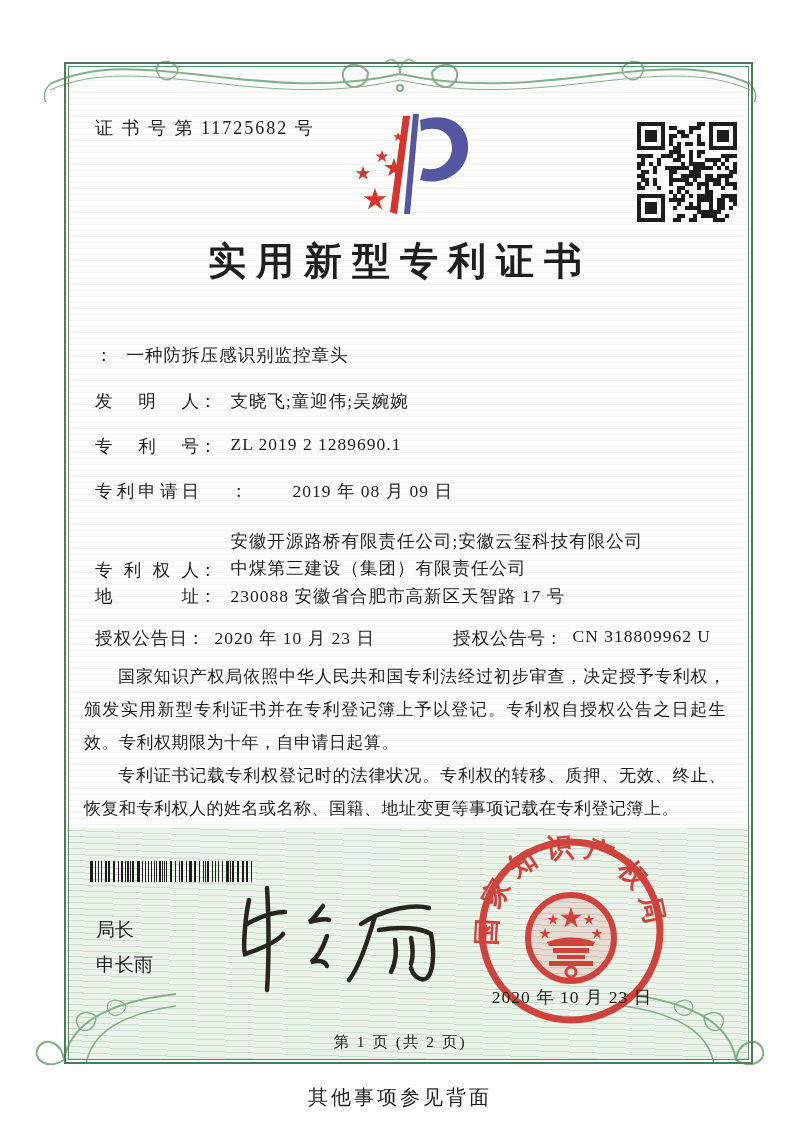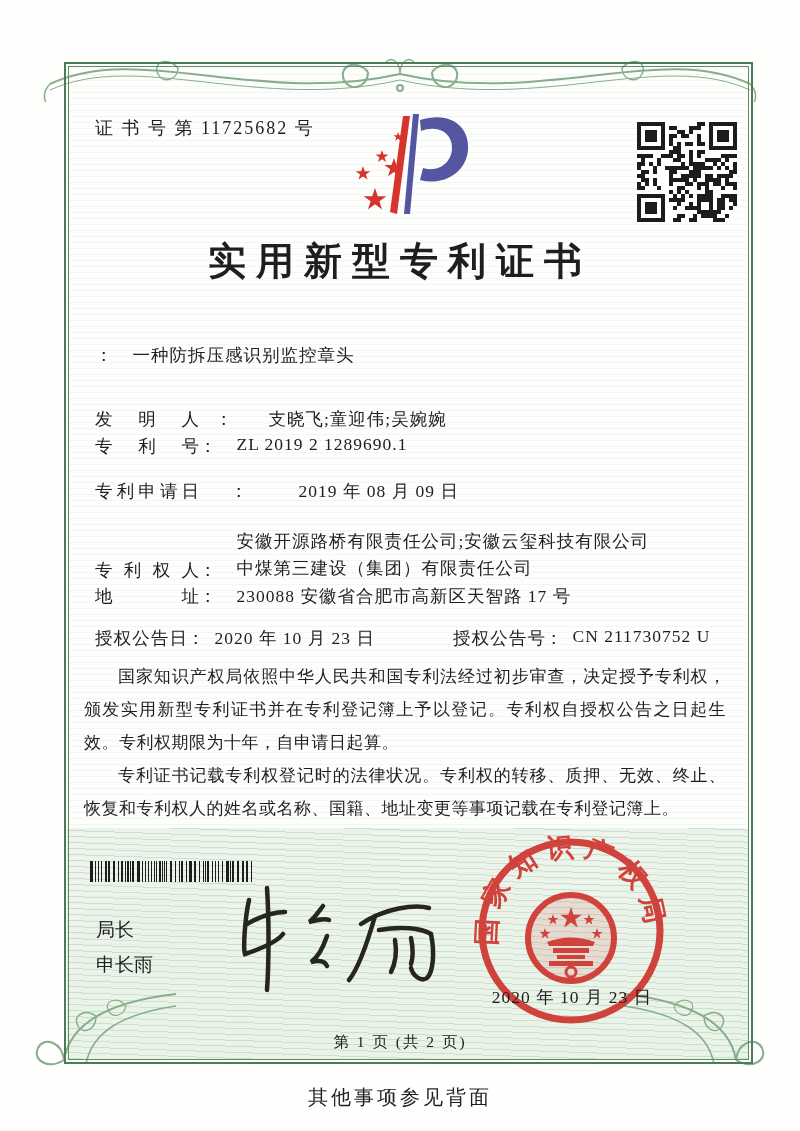--- a/index.html
+++ b/index.html
@@ -34,23 +34,23 @@
   .logo{position:absolute;left:342px;top:108px;width:135px;height:120px;z-index:4;}
   .qr{position:absolute;left:637px;top:122px;width:100px;height:100px;z-index:4;background:#fff;}
   .title{
     position:absolute;left:0;right:0;top:236px;text-align:center;z-index:4;
     font-size:38px;font-weight:700;letter-spacing:10px;
   }
   
   .field{position:absolute;left:95px;z-index:4;font-size:17.5px;display:flex;align-items:flex-start;}
   .field .lbl{display:inline-block;width:104px;text-align:justify;text-align-last:justify;}
   .field .colon{display:inline-block;}
-  .field .val{margin-left:20px;letter-spacing:1px;}
+  .field .val{margin-left:14px;letter-spacing:1px;}
   .field .val .v2{display:block;}
-  .f0{top:343px;} .f1{top:407px;gap:16px;} .f2{top:434px;} .f3{top:479px;gap:31px;}
+  .f0{top:343px;} .f1{top:389px;} .f2{top:434px;} .f3{top:479px;gap:31px;}
   .f4{top:528px;align-items:flex-end;} .f4 .val{line-height:27px;} .f5{top:584px;}
   .grant{position:absolute;top:626px;left:0;width:800px;z-index:4;font-size:17.5px;}
   .grant .g1{position:absolute;left:95px;display:flex;}
   .grant .g2{position:absolute;left:453px;display:flex;}
   .grant .lbl{display:inline-block;width:92px;text-align:justify;text-align-last:justify;}
   .grant .val{margin-left:10px;letter-spacing:1px;}
   
   .body-text{position:absolute;left:84px;top:660px;width:642px;z-index:4;}
   .body-text p{
     margin:0;font-size:17px;line-height:33px;text-indent:2em;
@@ -472,21 +472,21 @@
 
 <div class="grant">
   <div class="g1">
     <span class="lbl">授权公告日</span>
       <span>：</span>
     <span class="val">2020 年 10 月 23 日</span>
   </div>
   <div class="g2">
     <span class="lbl">授权公告号</span>
       <span>：</span>
-    <span class="val">CN 211730752 U</span>
+    <span class="val">CN 318809962 U</span>
   </div>
 </div>
 
 <div class="body-text">
   <p>国家知识产权局依照中华人民共和国专利法经过初步审查，决定授予专利权，颁发实用新型专利证书并在专利登记簿上予以登记。专利权自授权公告之日起生效。专利权期限为十年，自申请日起算。</p>
   <p>专利证书记载专利权登记时的法律状况。专利权的转移、质押、无效、终止、恢复和专利权人的姓名或名称、国籍、地址变更等事项记载在专利登记簿上。</p>
 </div>
 
 <div class="barcode" id="barcode">
     <div style="width:3px;margin-right:2px"></div>

